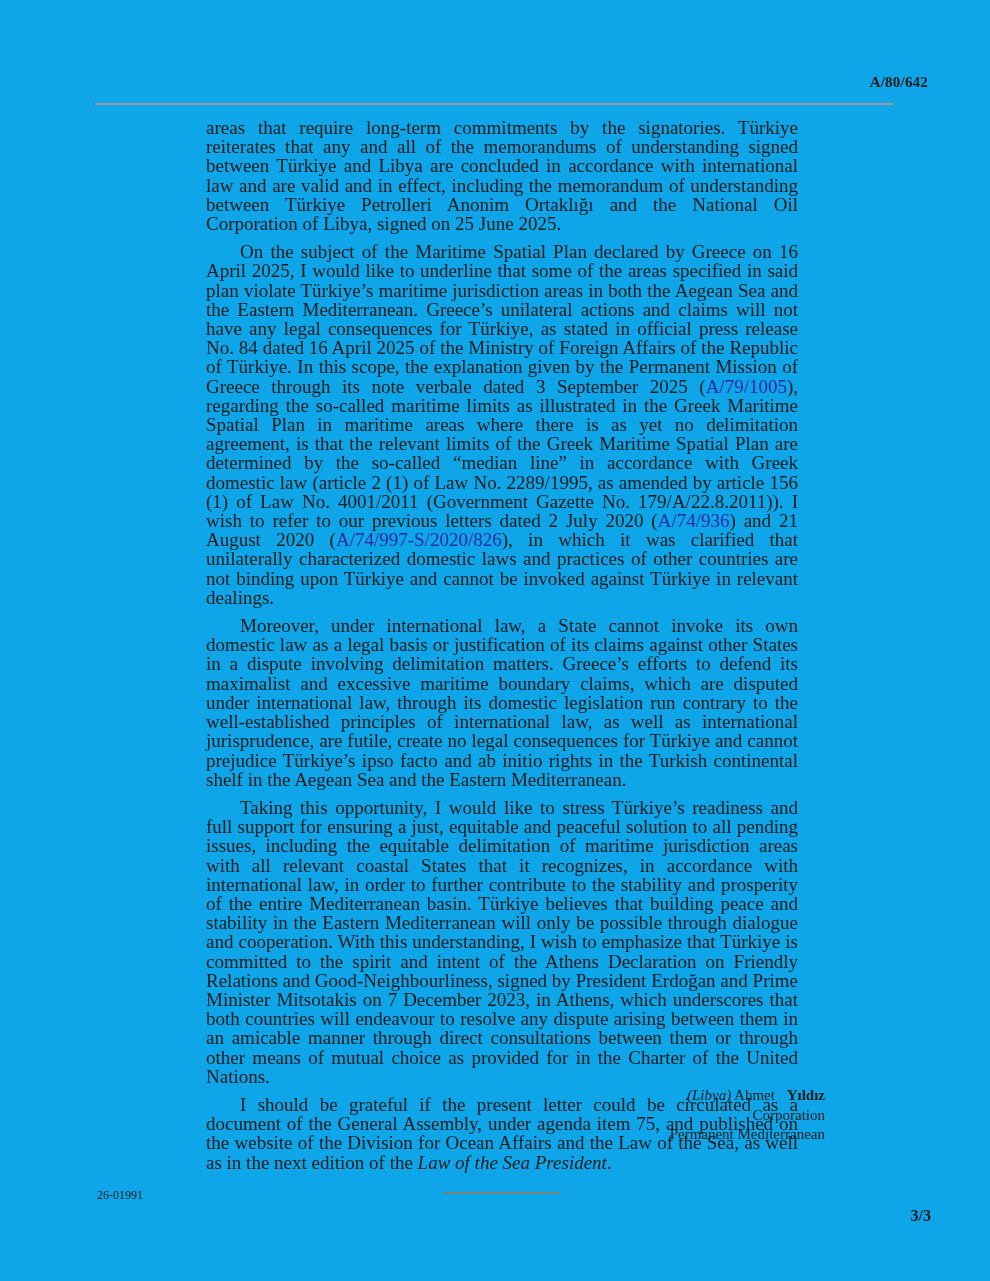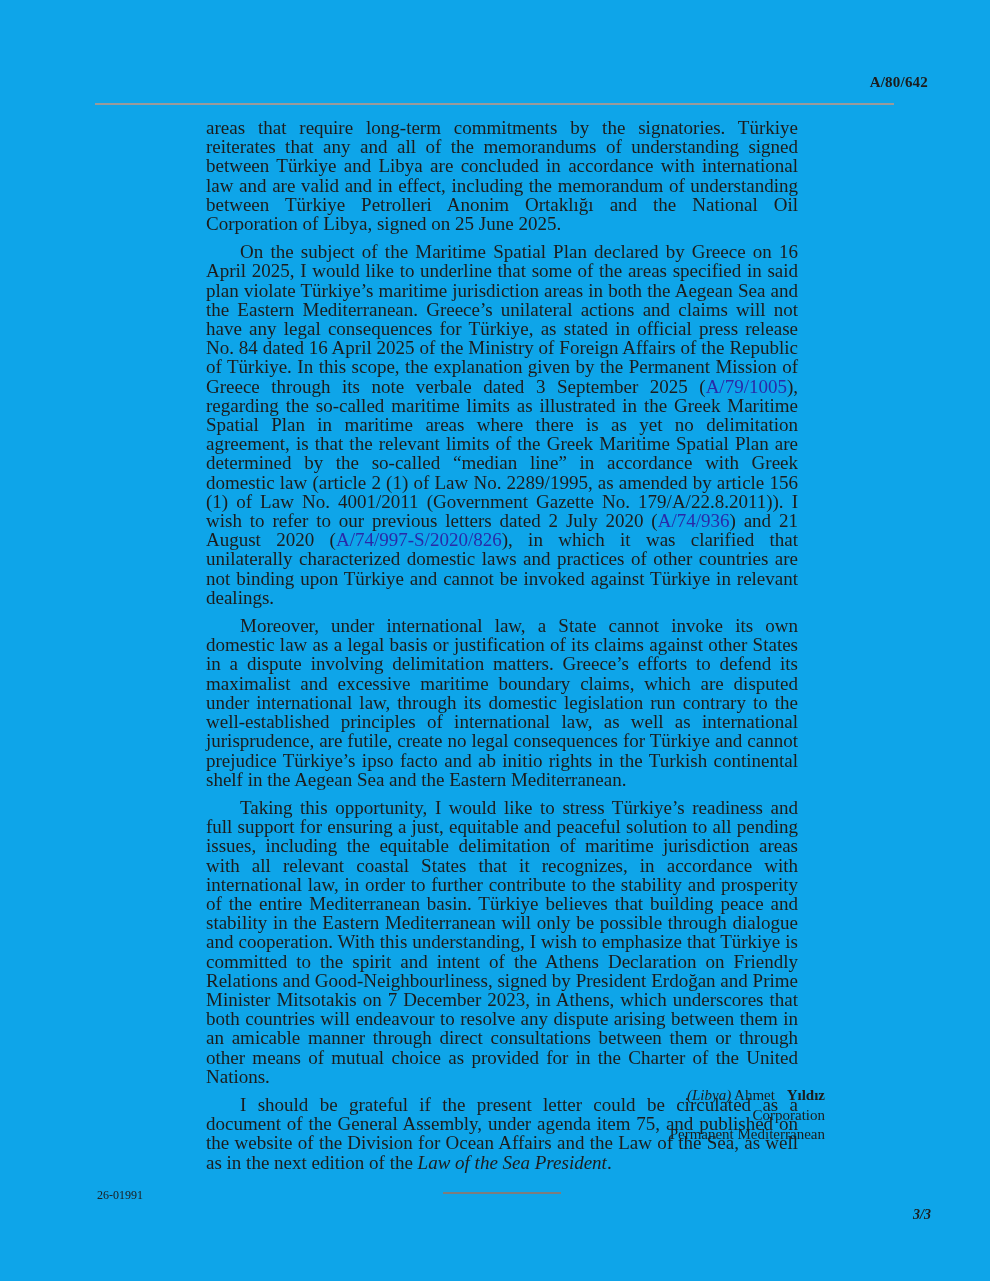--- a/index.html
+++ b/index.html
@@ -68,23 +68,22 @@
     position: absolute;
     top: 1156px;
     left: 97px;
     font-size: 12px;
     margin-top: 32px;
   }
   .footer-page {
     position: absolute;
     top: 1207px;
     right: 94px;
-    font-size: 14px;
+    font-size: 16px;
     font-weight: bold;
-    font-style: italic;
   }
 </style>
 </head>
 <body>
 
 <div class="page">
 
   <div class="doc-symbol">A/80/642</div>
 
   <div class="header-rule"></div>

